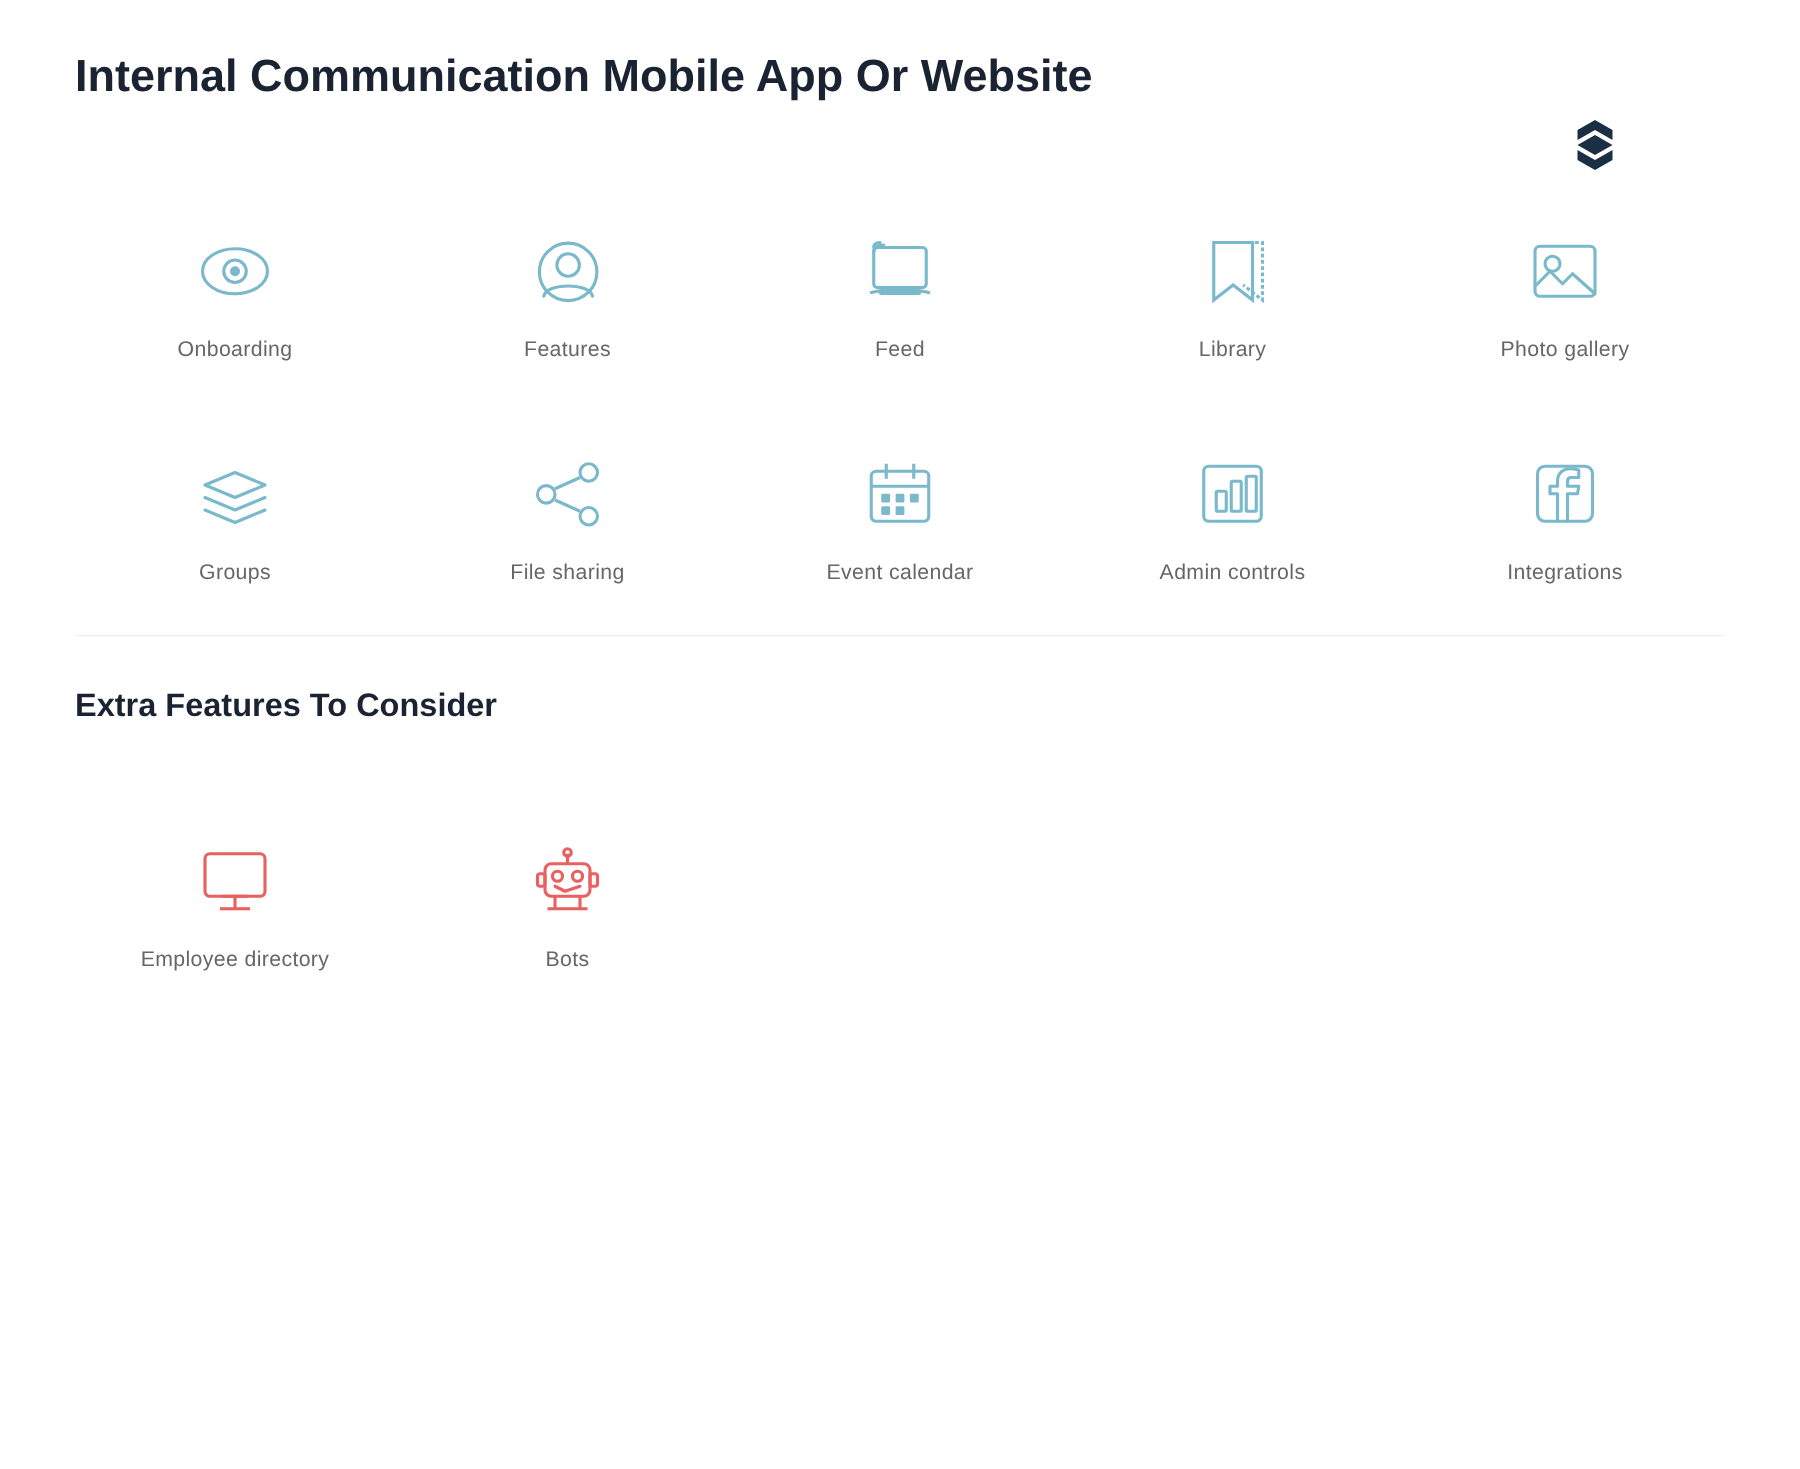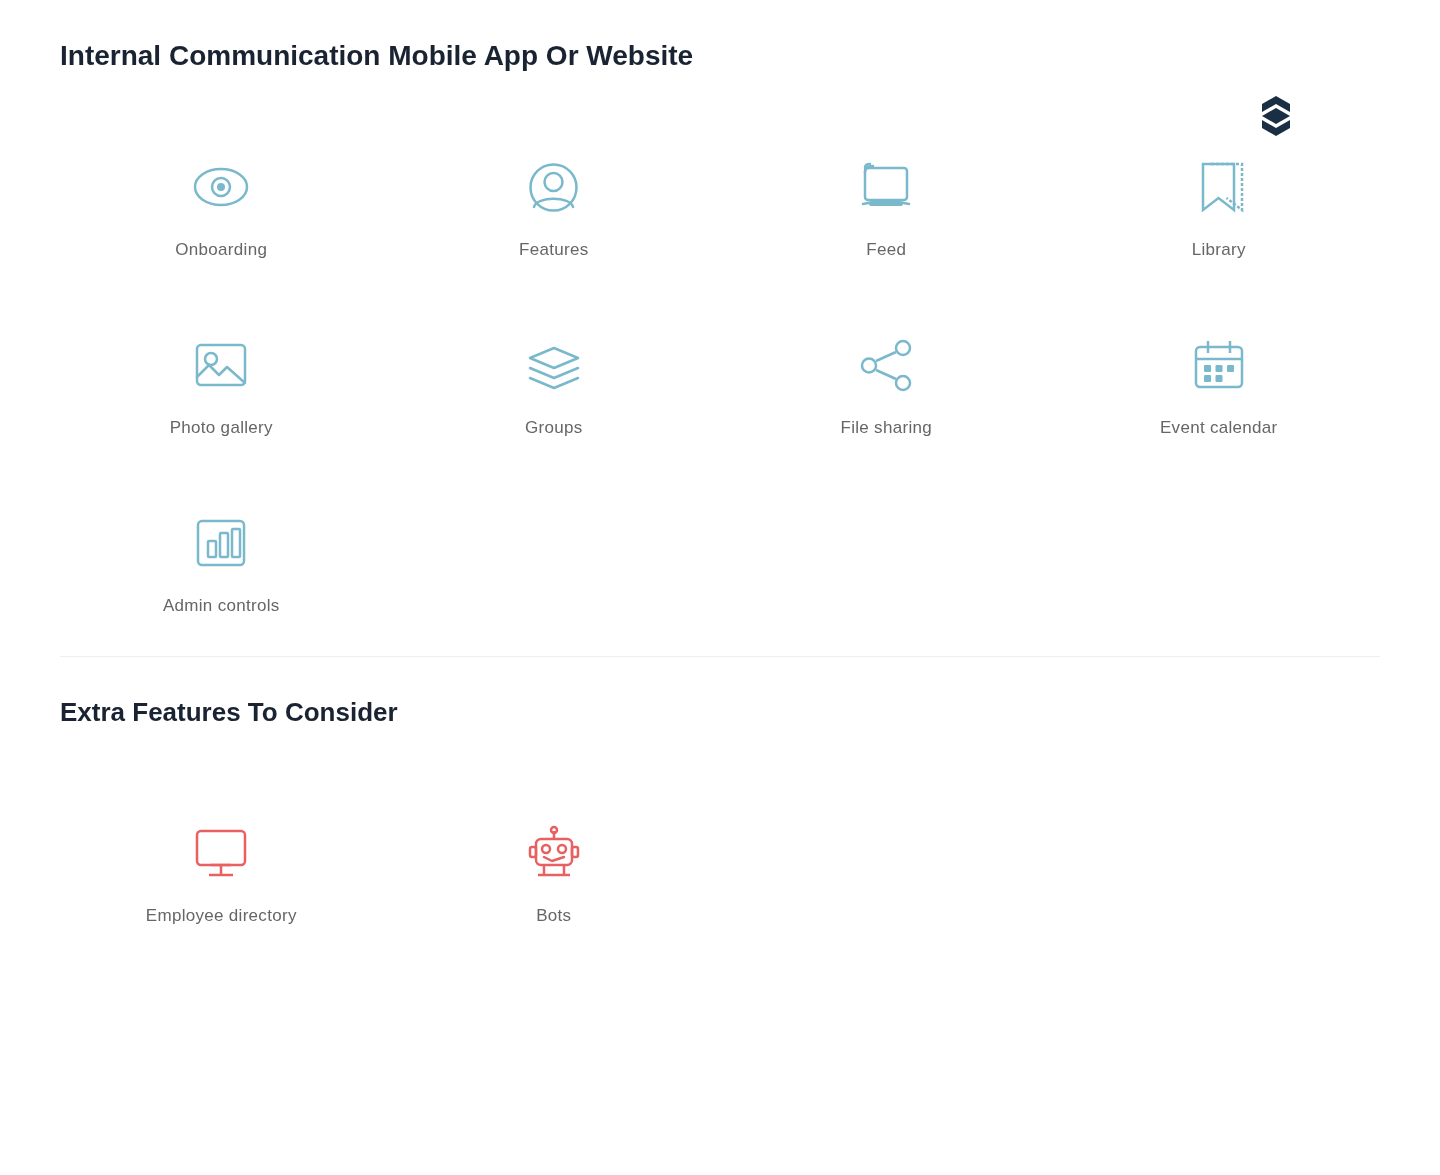--- a/index.html
+++ b/index.html
@@ -4,42 +4,42 @@
   <style>
     * { box-sizing: border-box; margin: 0; padding: 0; }
     body {
       background: #ffffff;
       font-family: 'Segoe UI', Arial, sans-serif;
       color: #555;
       padding: 40px 60px;
       max-width: 1440px;
     }
     .page-title {
-      font-size: 28px;
+      font-size: 36px;
       font-weight: 800;
       color: #1a2332;
-      margin-bottom: 50px;
+      margin-bottom: 70px;
     }
     .logo {
       position: absolute;
       top: 50px;
       right: 80px;
       width: 48px;
       height: 48px;
     }
     .section-title {
       font-size: 26px;
       font-weight: 800;
       color: #1a2332;
       margin-bottom: 60px;
       margin-top: 30px;
     }
     .grid {
       display: grid;
-      grid-template-columns: repeat(4, 1fr);
+      grid-template-columns: repeat(5, 1fr);
       gap: 20px 10px;
       margin-bottom: 20px;
     }
     .feature-item {
       display: flex;
       flex-direction: column;
       align-items: center;
       padding: 30px 20px 20px;
       text-align: center;
     }
@@ -187,20 +187,29 @@
         <svg width="58" height="56" viewBox="0 0 58 56" stroke-width="2.5" stroke="#7ab8cc" fill="none">
           <rect x="6" y="6" width="46" height="44" rx="4"></rect>
           <rect x="16" y="26" width="8" height="16" rx="1"></rect>
           <rect x="28" y="18" width="8" height="24" rx="1"></rect>
           <rect x="40" y="14" width="8" height="28" rx="1"></rect>
         </svg>
       </div>
       <span class="feature-label">Admin controls</span>
     </div>
 
+    <div class="feature-item blue">
+      <div class="feature-icon">
+        <svg width="56" height="56" viewBox="0 0 56 56" stroke-width="2.5" stroke="#7ab8cc" fill="none">
+          <rect x="6" y="6" width="44" height="44" rx="6"></rect>
+          <path d="M30 50 L30 28 L38 28 L39 22 L30 22 L30 18 C30 16 31 15 33 15 L39 15 L39 9 C37 8.5 34.5 8 32 8 C26 8 22 12 22 18 L22 22 L16 22 L16 28 L22 28 L22 50" stroke-linecap="round" stroke-linejoin="round"></path>
+        </svg>
+      </div>
+      <span class="feature-label">Integrations</span>
+    </div>
   </div>
 
   <hr class="divider">
 
   <h2 class="section-title">Extra Features To Consider</h2>
 
   <div class="grid">
 
     <div class="feature-item red">
       <div class="feature-icon">

